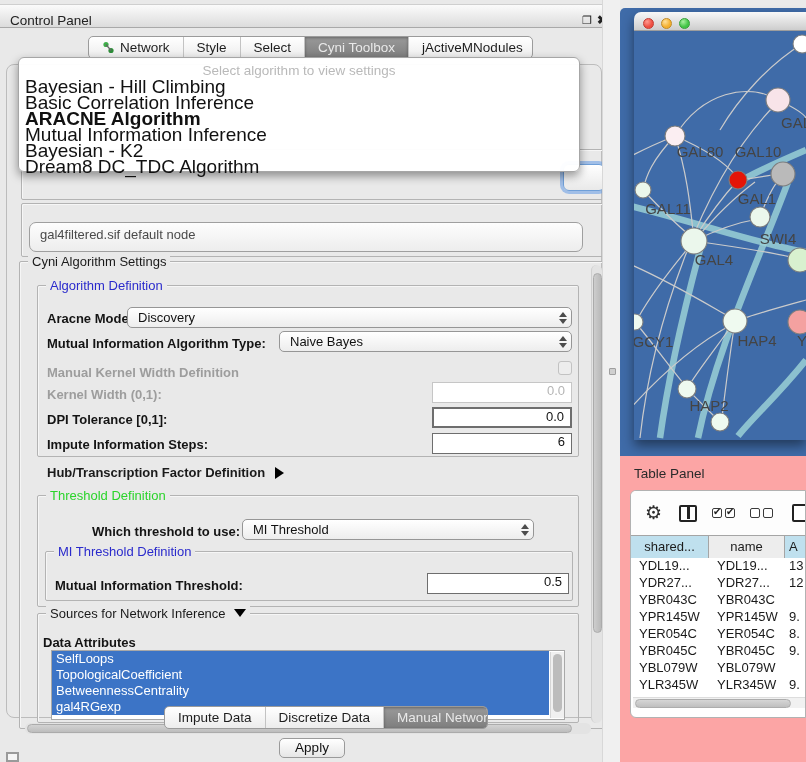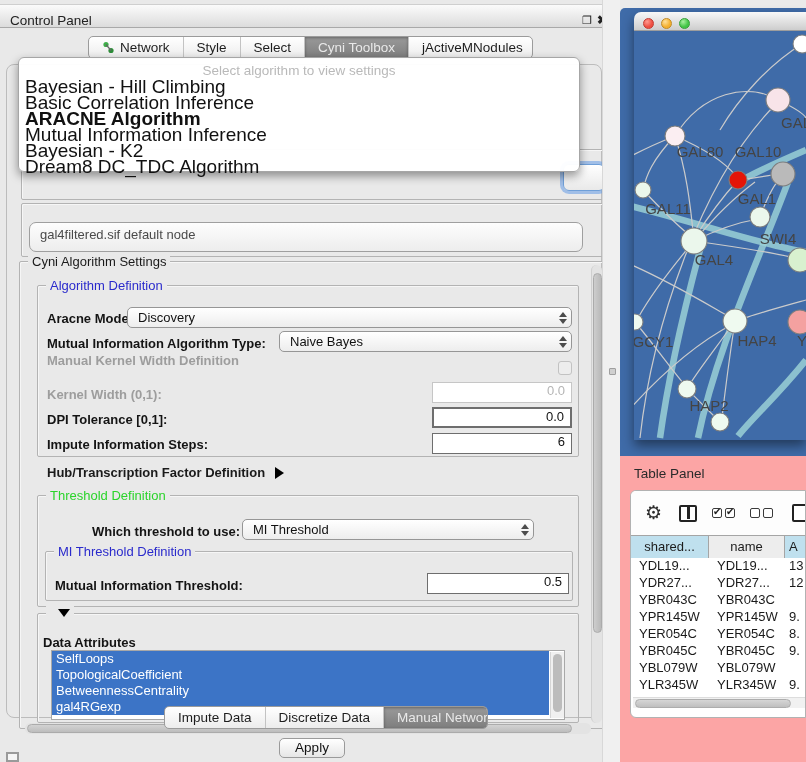--- a/index.html
+++ b/index.html
@@ -213,21 +213,21 @@
     <span class="abs form-label" style="left:40px; top:246px;">Aracne Mode:</span>
     <div class="abs combo" style="left:120px; top:242px; width:445px;">
       <span class="combo-text">Discovery</span>
       <span class="combo-arrows"></span>
     </div>
     <span class="abs form-label" style="left:40px; top:271px;">Mutual Information Algorithm Type:</span>
     <div class="abs combo" style="left:272px; top:266px; width:293px;">
       <span class="combo-text">Naive Bayes</span>
       <span class="combo-arrows"></span>
     </div>
-    <span class="abs form-label disabled" style="left:40px; top:288px;text-align:right;">Manual Kernel Width Definition</span>
+    <span class="abs form-label disabled" style="left:40px; top:300px;text-align:right;">Manual Kernel Width Definition</span>
     <span class="abs checkbox" style="left:551px; top:296px;"></span>
     <span class="abs form-label disabled" style="left:40px; top:322px;">Kernel Width (0,1):</span>
     <div class="abs num-input disabled" style="left:425px; top:317px; width:140px;">0.0</div>
     <span class="abs form-label" style="left:40px; top:347px;">DPI Tolerance [0,1]:</span>
     <div class="abs num-input" style="left:425px; top:342px; width:140px; border-width:2px;">0.0</div>
     <span class="abs form-label" style="left:40px; top:372px;">Impute Information Steps:</span>
     <div class="abs num-input" style="left:425px; top:368px; width:140px;">6</div>
 
     <div class="abs" id="hub-row">
       <span>Hub/Transcription Factor Definition</span><span class="tri-right"></span>
@@ -241,21 +241,21 @@
       <span class="combo-text">MI Threshold</span>
       <span class="combo-arrows"></span>
     </div>
     <div class="abs fieldset" id="mi-threshold-group">
       <span class="fieldset-label blue-label">MI Threshold Definition</span>
     </div>
     <span class="abs form-label" style="left:48px; top:513px;">Mutual Information Threshold:</span>
     <div class="abs num-input" style="left:420px; top:508px; width:142px;">0.5</div>
 
     <div class="abs fieldset" id="sources-group">
-      <span class="fieldset-label"><span class="tri-down"></span></span>
+      <span class="fieldset-label"><span>Sources for Network Inference</span><span class="tri-down"></span></span>
     </div>
     <span class="abs form-label" style="left:36px; top:570px;">Data Attributes</span>
     <div class="abs" id="attr-list">
 
     <div class="attr-item">SelfLoops</div>
         <div class="attr-item">TopologicalCoefficient</div>
         <div class="attr-item">BetweennessCentrality</div>
         <div class="attr-item">gal4RGexp</div>
         <div class="abs" id="attr-scrollbar">
         <div class="abs" id="attr-scroll-thumb"></div>

